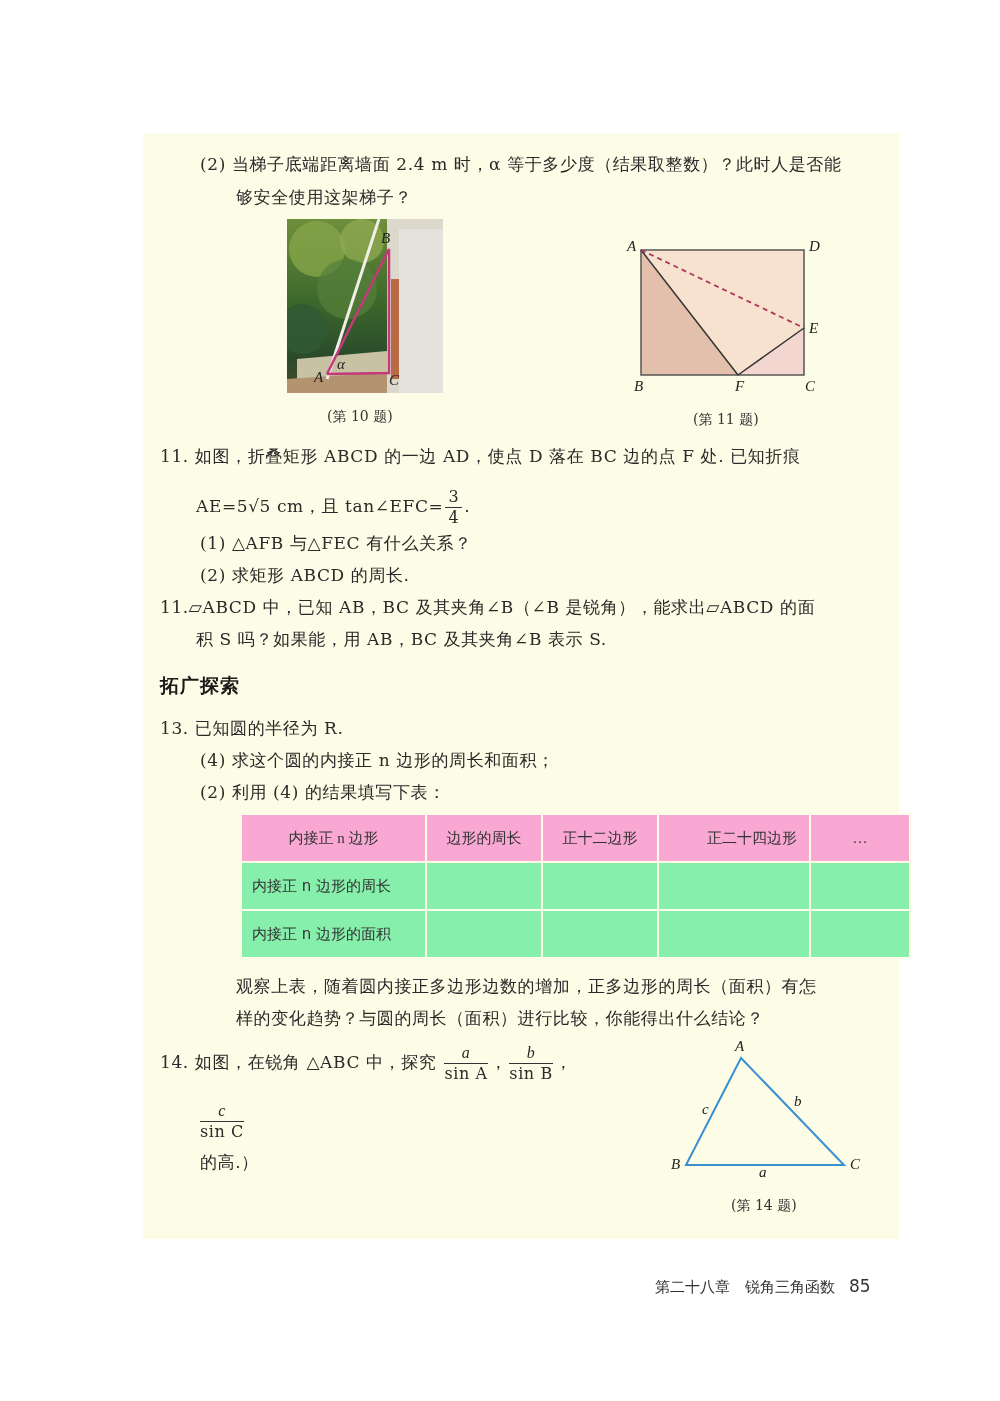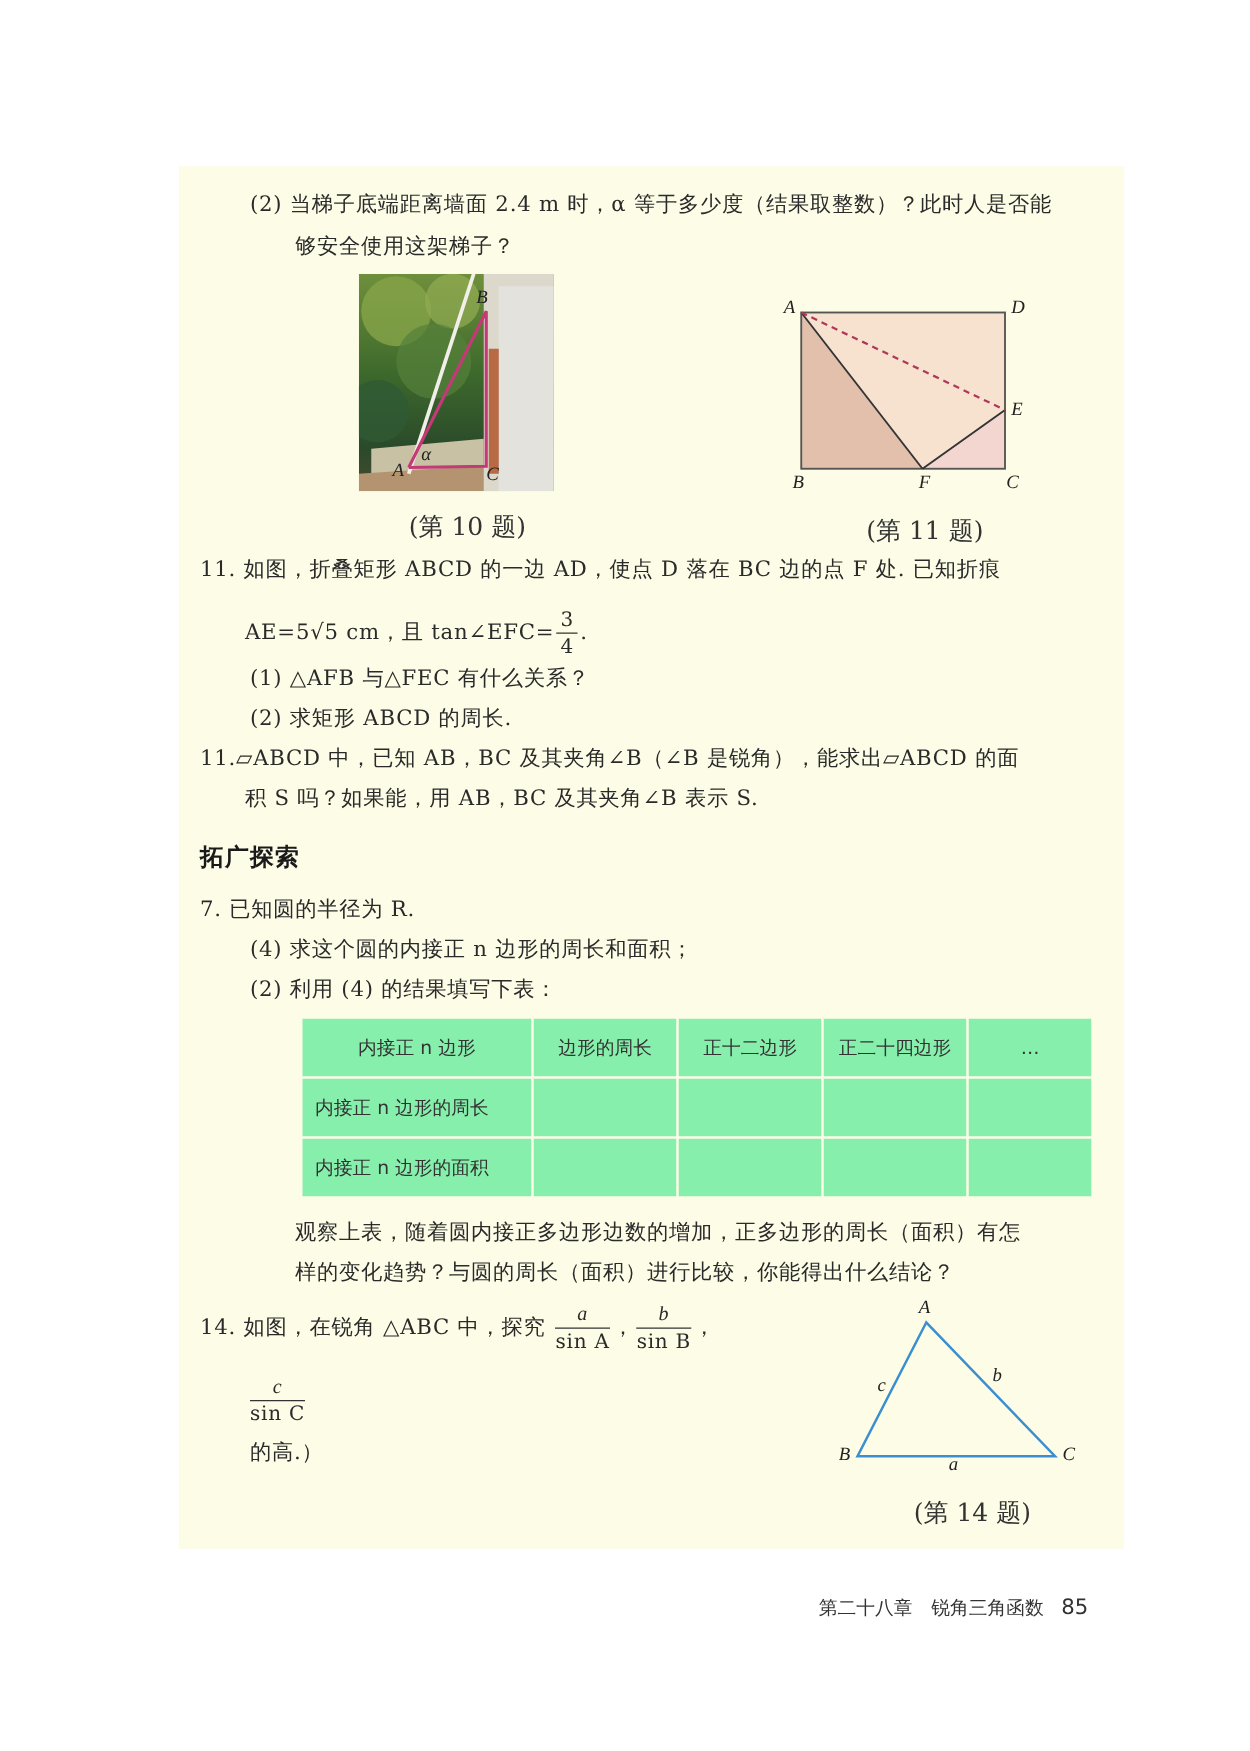--- a/index.html
+++ b/index.html
@@ -16,40 +16,40 @@
   .line {
     position: absolute; font-size: 17px; line-height: 24px; white-space: nowrap;
     letter-spacing: 0.6px;
   }
   .it { font-style: italic; font-family: "Liberation Serif", serif; }
   .heading {
     position: absolute; left: 160px; top: 673px; font-family: "DejaVu Sans", sans-serif;
     font-weight: bold; font-size: 19px; color: #1a1a1a; letter-spacing: 1px;
   }
   .caption {
-    position: absolute; font-size: 20px; color: #333; white-space: nowrap;
+    position: absolute; font-size: 14px; color: #333; white-space: nowrap;
     font-family: "DejaVu Serif", serif;
   }
   .frac {
     display: inline-block; vertical-align: middle; text-align: center; margin: 0 2px;
     line-height: 20px;
   }
   .frac .num { display: block; border-bottom: 1px solid #333; padding: 0 3px; font-size: 16px; }
   .frac .den { display: block; font-size: 16px; }
   .photo {
     position: absolute; left: 287px; top: 219px; width: 156px; height: 174px; overflow: hidden;
   }
   table.grid {
     position: absolute; left: 240px; top: 813px; border-collapse: collapse;
     font-family: "DejaVu Sans", sans-serif; font-size: 15px; color: #333;
   }
   table.grid td {
     border: 2px solid #fdfce6; height: 46px; text-align: center; padding: 0;
   }
-  table.grid tr.head td { background: #86efac; }
+  table.grid tr.head td { background: #f9a8d4; font-family: Liberation Serif, serif; }
   table.grid tr.body td { background: #86efac; }
   table.grid tr.body td.rowlabel { text-align: left; padding-left: 10px; }
   .footer {
     position: absolute; top: 1276px; left: 655px; font-family: "DejaVu Sans", sans-serif;
     font-size: 15px; color: #333; white-space: nowrap;
   }
   .footer .pg { margin-left: 14px; font-size: 17px; }
   .lbl { position: absolute; font-family: "Liberation Serif", serif; font-style: italic; font-size: 15px; color: #222; }
 </style>
 </head>
@@ -112,31 +112,31 @@
   <span>AE=5√5 cm，且 tan∠EFC=</span><span class="frac"><span class="num">3</span><span class="den">4</span></span><span>.</span>
 </div>
 <div class="line" style="left:200px; top:531px;">(1) △AFB 与△FEC 有什么关系？</div>
 <div class="line" style="left:200px; top:563px;">(2) 求矩形 ABCD 的周长.</div>
 
 <div class="line" style="left:160px; top:595px;">11.▱ABCD 中，已知 AB，BC 及其夹角∠B（∠B 是锐角），能求出▱ABCD 的面</div>
 <div class="line" style="left:196px; top:627px;">积 S 吗？如果能，用 AB，BC 及其夹角∠B 表示 S.</div>
 
 <div class="heading">拓广探索</div>
 
-<div class="line" style="left:160px; top:716px;">7. 已知圆的半径为 R.</div>
+<div class="line" style="left:160px; top:716px;">13. 已知圆的半径为 R.</div>
 <div class="line" style="left:200px; top:748px;">(4) 求这个圆的内接正 n 边形的周长和面积；</div>
 <div class="line" style="left:200px; top:780px;">(2) 利用 (4) 的结果填写下表：</div>
 
 <table class="grid">
   <tbody>
       <tr class="head">
     <td style="width:183px;">内接正 n 边形</td>
     <td style="width:114px;">边形的周长</td>
     <td style="width:114px;">正十二边形</td>
-    <td style="width:114px;">正二十四边形</td>
+    <td style="width:114px;padding-left:36px;">正二十四边形</td>
     <td style="width:98px;">…</td>
   </tr>
   <tr class="body">
     <td class="rowlabel">内接正 n 边形的周长</td>
     <td></td>
     <td></td>
     <td></td>
     <td></td>
   </tr>
   <tr class="body">

